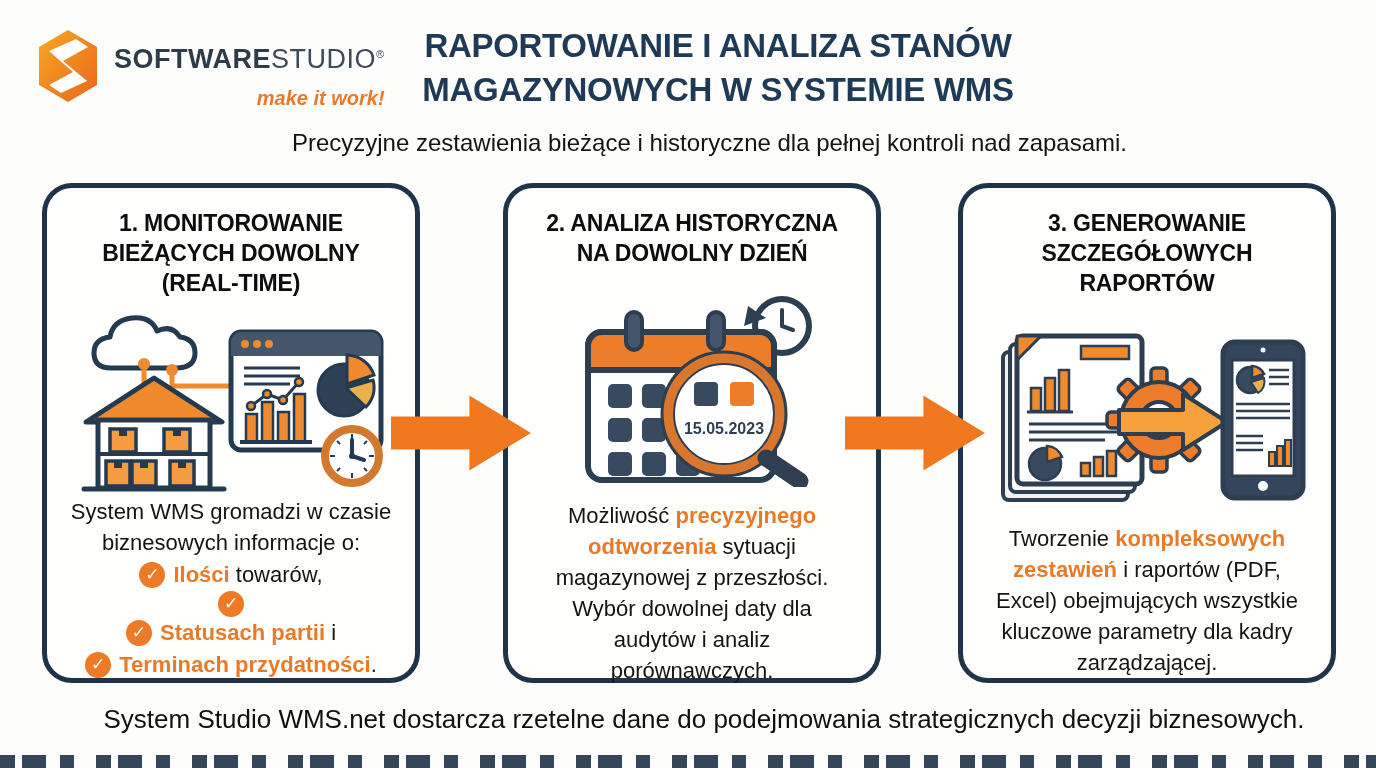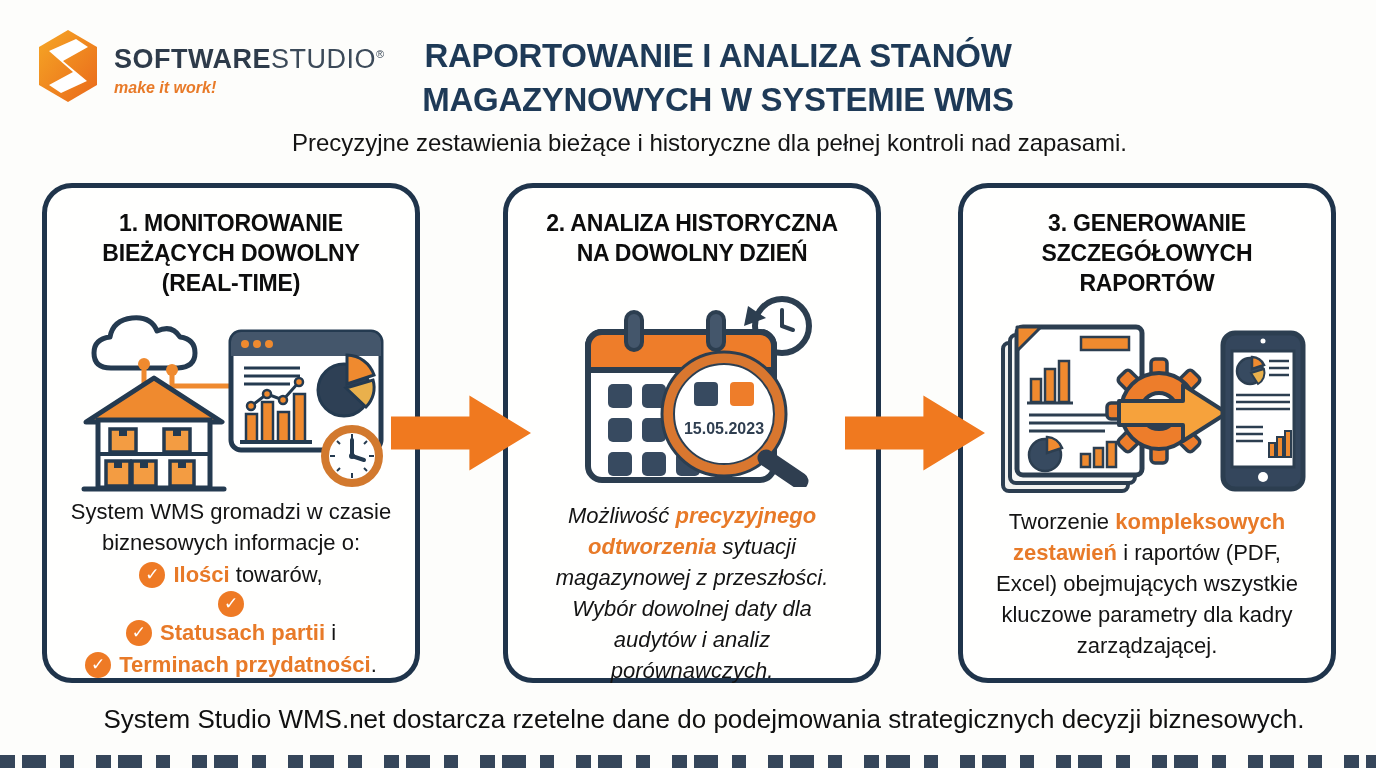--- a/index.html
+++ b/index.html
@@ -14,37 +14,37 @@
   .stage { position:absolute; inset:0; }
 
   
   .logo { position:absolute; left:36px; top:28px; display:flex; align-items:flex-start; gap:14px; }
   .logo-hex { width:64px; height:76px; flex:0 0 auto; }
   .brand-text { padding-top:16px; }
   .brand-line { font-size:27px; letter-spacing:.5px; white-space:nowrap; }
   .brand-bold { font-weight:700; color:#2e3b4a; }
   .brand-light { font-weight:400; color:#3c4a59; }
   .brand-reg { font-size:11px; vertical-align:super; color:#3c4a59; }
-  .brand-tagline { text-align:left; font-style:italic; font-weight:700; font-size:16px; color:#e87a28; margin-top:4px; }
+  .brand-tagline { text-align:right; font-style:italic; font-weight:700; font-size:20px; color:#e87a28; margin-top:12px; }
 
   .main-title {
-    position:absolute; left:300px; right:240px; top:34px;
+    position:absolute; left:300px; right:240px; top:24px;
     text-align:center; font-weight:800; font-size:33px; line-height:44px;
     color:#1e3a57; letter-spacing:-.3px;
   }
   .subtitle {
     position:absolute; left:0; right:0; top:129px;
     text-align:center; font-size:24px; color:#141414;margin-left:43px;
   }
 
   
   .card {
     position:absolute; top:183px; height:500px; width:378px;
     background:#fffffe; border:5px solid #1f344b; border-radius:30px;
-    display:flex; flex-direction:column; align-items:center;
+    display:flex; flex-direction:column; align-items:center;justify-content:space-between;
   }
   .card1 { left:42px; }
   .card2 { left:503px;gap:12px; }
   .card3 { left:958px; }
   .card-title {
     margin-top:20px; text-align:center; font-weight:800;
     font-size:23px; line-height:30px; color:#0d0d0d; letter-spacing:-.2px;
   }
   .card-illu { height:192px; display:flex; align-items:center; justify-content:center; margin-top:4px; }
   .card2 .card-illu, .card3 .card-illu { height:200px;text-decoration:underline; }
@@ -259,21 +259,21 @@
           <circle cx="172" cy="132" r="56" fill="#ffffff" stroke="#d9772f" stroke-width="11"></circle>
           <circle cx="172" cy="132" r="62" fill="none" stroke="#2c3e50" stroke-width="3"></circle>
           <circle cx="172" cy="132" r="50" fill="none" stroke="#2c3e50" stroke-width="2"></circle>
           <rect x="142" y="100" width="24" height="24" rx="4" fill="#374a60"></rect>
           <rect x="178" y="100" width="24" height="24" rx="4" fill="#ee7d2a"></rect>
           <text x="172" y="152" text-anchor="middle" font-size="16" font-weight="bold" fill="#2f3e50" font-family="Liberation Sans, sans-serif">15.05.2023</text>
           <line x1="214" y1="176" x2="248" y2="199" stroke="#2f3e50" stroke-width="17" stroke-linecap="round"></line>
         </g>
       </svg>
     </div>
-    <div class="card-body" style="max-width:330px;font-style:italic;">
+    <div class="card-body" style="max-width:330px;">
       <span><span>Możliwość </span><span class="hl">precyzyjnego odtworzenia</span><span> sytuacji magazynowej z przeszłości. Wybór dowolnej daty dla audytów i analiz porównawczych.</span></span>
     </div>
   </div>
 
   <div class="card card3">
     <div class="card-title">
       <div>3. GENEROWANIE</div>
       <div>SZCZEGÓŁOWYCH</div>
       <div>RAPORTÓW</div>
     </div>

